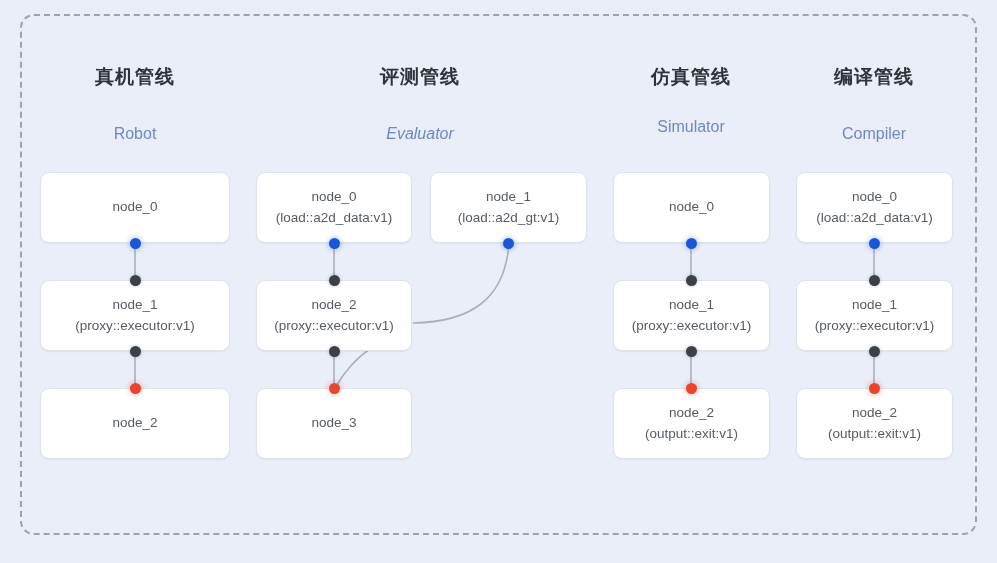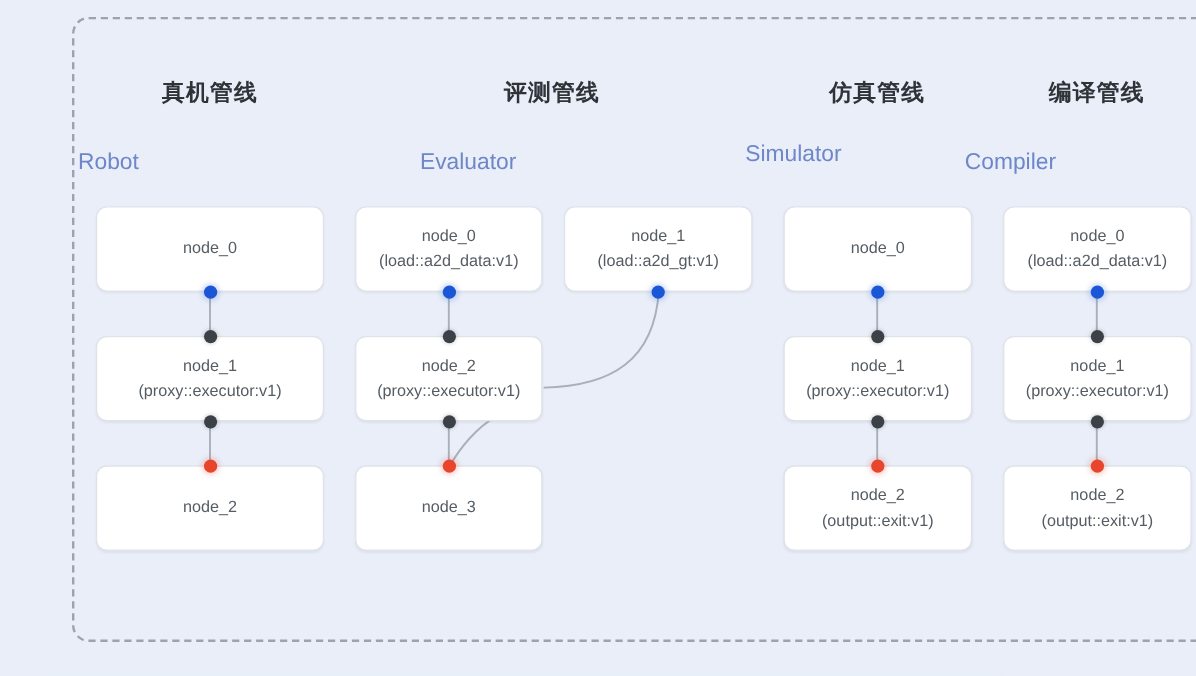--- a/index.html
+++ b/index.html
@@ -13,21 +13,20 @@
     font-family: "Liberation Sans", "DejaVu Sans", sans-serif;
     overflow: hidden;
     position: relative;
   }
   #canvas {
     position: absolute;
     left: 0; top: 0;
     width: 797px;
     height: 563px;
     background: #e9eef8;
-    margin-left: 40px;
   }
   
   .panel {
     position: absolute;
     left: 20px;
     top: 14px;
     width: 957px;
     height: 521px;
     box-sizing: border-box;
     border: 2px dashed #9aa3ae;
@@ -45,22 +44,23 @@
   .col-title-cn {
     position: absolute;
     font-size: 19px;
     font-weight: bold;
     color: #2f3338;
     text-align: center;
     letter-spacing: 1px;
   }
   .col-title-en {
     position: absolute;
-    font-size: 19px;
+    font-size: 16px;
     color: #6d87c8;
+    text-align: center;
   }
   .node {
     position: absolute;
     box-sizing: border-box;
     background: #ffffff;
     border: 1px solid #dfe3e9;
     border-radius: 9px;
     box-shadow: 0 1px 2px rgba(30,40,60,0.06);
     display: flex;
     flex-direction: column;
@@ -111,21 +111,21 @@
       <line x1="874" y1="243" x2="874" y2="280" stroke="#aab0ba" stroke-width="1.6"></line>
       <line x1="874" y1="351" x2="874" y2="388" stroke="#aab0ba" stroke-width="1.6"></line>
       <path d="M 509 243 C 505 300 470 322 413 323" fill="none" stroke="#aab0ba" stroke-width="1.6"></path>
       <path d="M 372 348 C 358 356 344 372 335 388" fill="none" stroke="#aab0ba" stroke-width="1.6"></path>
     </svg>
 
   <div id="headings">
       <div class="col-title-cn" style="left: 25px; top: 64px; width: 220px;">真机管线</div>
       <div class="col-title-en" style="left: 25px; top: 125px; width: 220px;">Robot</div>
       <div class="col-title-cn" style="left: 310px; top: 64px; width: 220px;">评测管线</div>
-      <div class="col-title-en" style="left: 310px; top: 125px; width: 220px;">Evaluator</div>
+      <div class="col-title-en" style="left: 310px; top: 125px; width: 220px; font-style: italic;">Evaluator</div>
       <div class="col-title-cn" style="left: 581px; top: 64px; width: 220px;">仿真管线</div>
       <div class="col-title-en" style="left: 581px; top: 118px; width: 220px;">Simulator</div>
       <div class="col-title-cn" style="left: 764px; top: 64px; width: 220px;">编译管线</div>
       <div class="col-title-en" style="left: 764px; top: 125px; width: 220px;">Compiler</div>
     </div>
   <div id="nodes">
       <div class="node" style="left: 40px; top: 172px; width: 190px; height: 71px;">
         <span class="nm">node_0</span>
       </div>
       <div class="node" style="left: 40px; top: 280px; width: 190px; height: 71px;">

